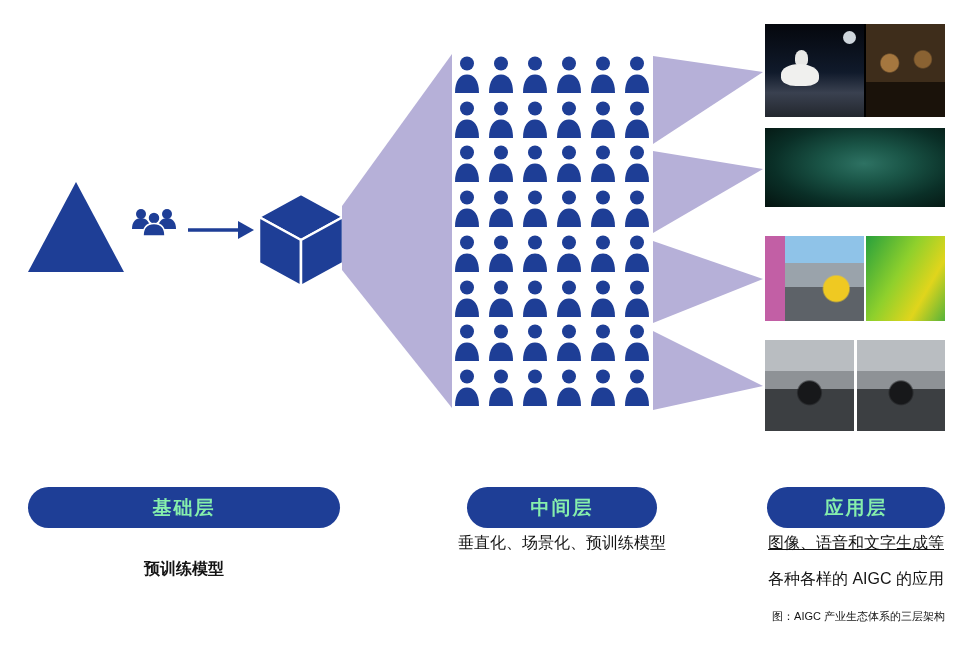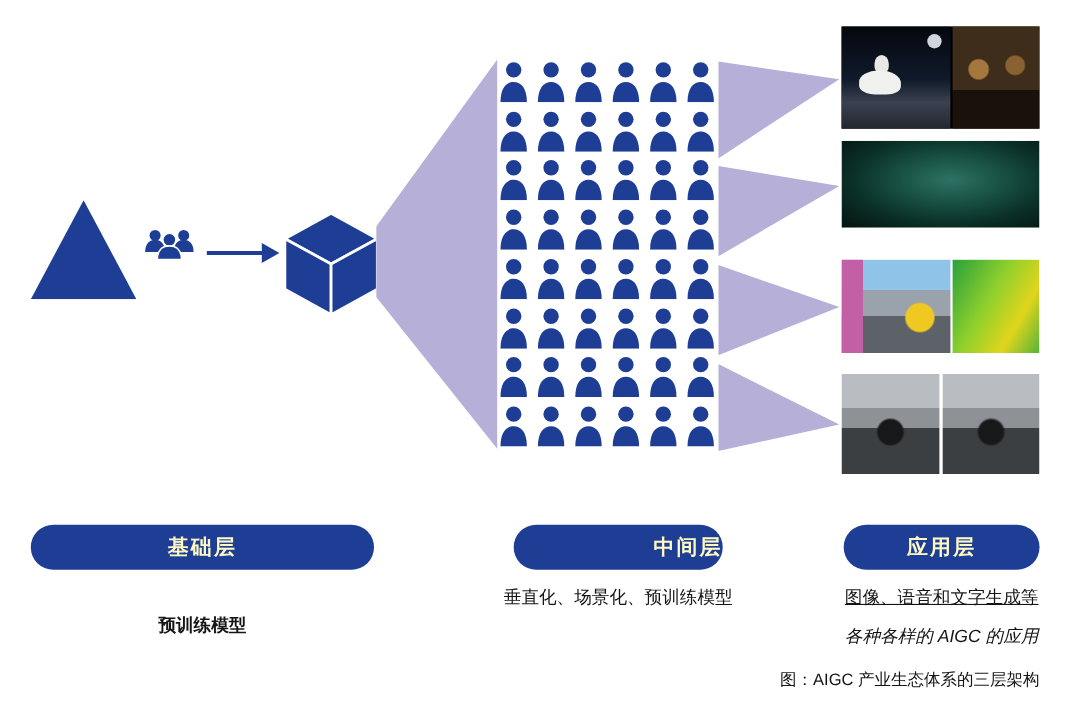--- a/index.html
+++ b/index.html
@@ -72,34 +72,34 @@
   #img4{top:340px;height:91px;gap:3px;background:#fff;}
   #img4 .pane{
     position:relative;flex:1;
     background:
       radial-gradient(circle at 50% 58%,#17181a 0 16%,rgba(0,0,0,0) 19%),
       linear-gradient(to bottom,#b9bdc1 0 34%,#8e9296 34% 54%,#3c3f42 54% 100%);
   }
 
   
   .pill{
-    position:absolute;top:477px;height:41px;background:var(--primary);
-    border-radius:21px;color:#fef9c3;font-weight:bold;font-size:19px;
+    position:absolute;top:487px;height:41px;background:var(--primary);
+    border-radius:21px;color:#86efac;font-weight:bold;font-size:19px;
     display:flex;align-items:center;justify-content:center;letter-spacing:2px;
   }
   #pill-base{left:28px;width:312px;}
-  #pill-middle{left:467px;width:190px;justify-content:flex-end;}
+  #pill-middle{left:467px;width:190px;}
   #pill-app{left:767px;width:178px;}
 
   .desc{position:absolute;font-size:16px;color:#141414;text-align:center;}
   #desc-base{left:28px;width:312px;top:559px;font-weight:bold;}
   #desc-middle{left:442px;width:240px;top:533px;}
   #desc-app1{left:742px;width:228px;top:533px;text-decoration:underline;}
-  #desc-app2{left:742px;width:228px;top:569px;font-style:italic;}
-  #caption{position:absolute;right:33px;top:609px;font-size:15px;color:#141414;}
+  #desc-app2{left:742px;width:228px;top:569px;}
+  #caption{position:absolute;right:33px;top:609px;font-size:11px;color:#141414;}
 </style>
 </head>
 <body>
 
 <div>
 
   <svg id="triangle" class="abs" width="96" height="90" viewBox="0 0 96 90">
     <polygon points="48,0 96,90 0,90"></polygon>
   </svg>
 

